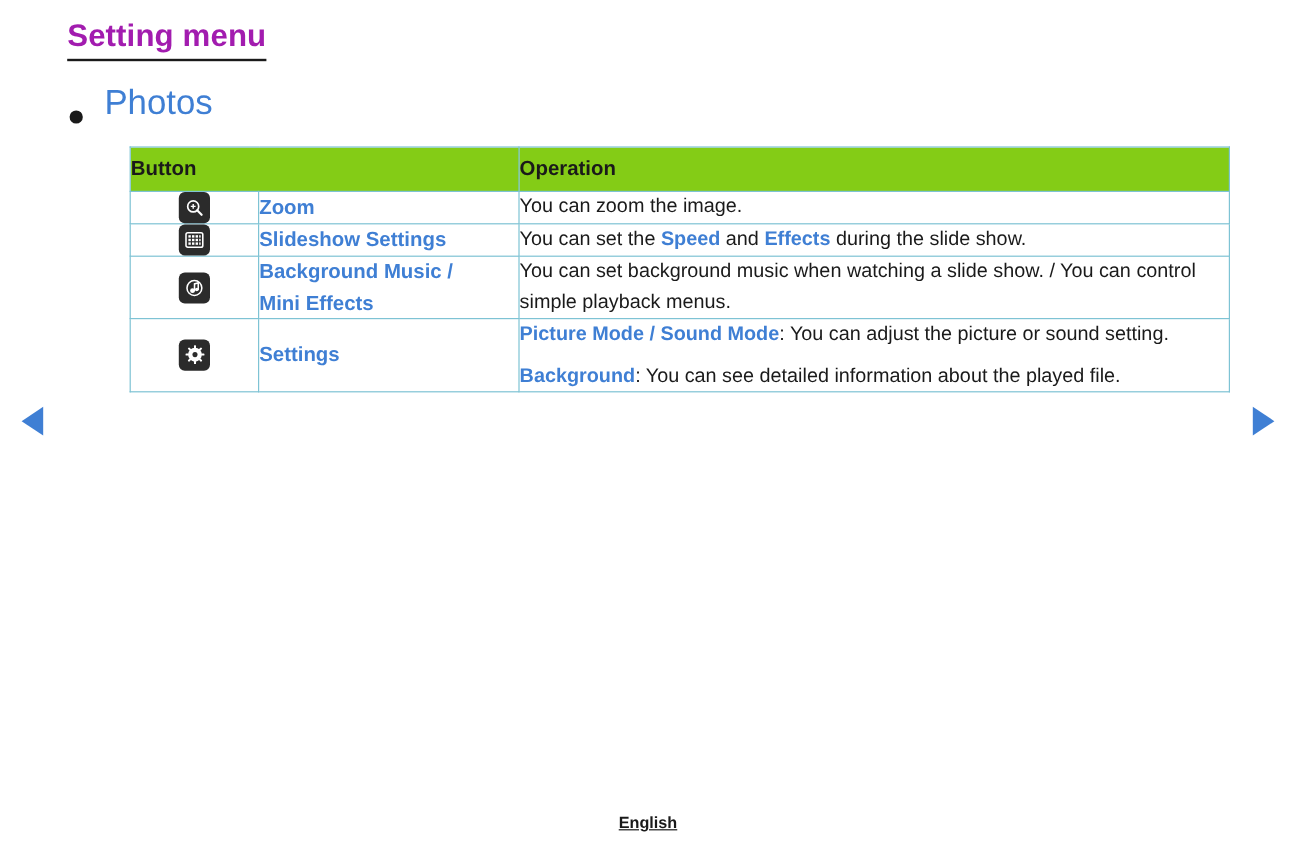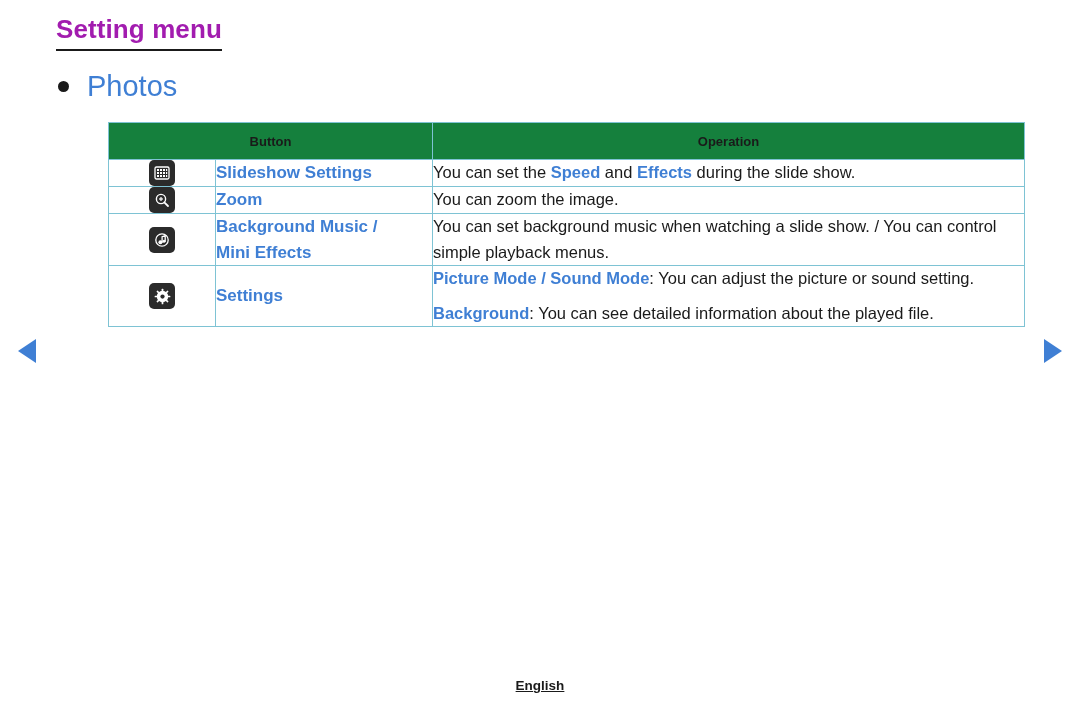--- a/index.html
+++ b/index.html
@@ -26,21 +26,21 @@
     padding-bottom: 4px;
     border-bottom: 2px solid #1a1a1a;
     letter-spacing: 0.1px;
   }
 
   .section-heading {
     position: absolute;
     left: 58px;
     top: 70px;
     display: flex;
-    align-items: center;
+    align-items: flex-end;
     gap: 18px;
   }
   .bullet-dot {
     width: 11px;
     height: 11px;
     border-radius: 50%;
     background: #1a1a1a;
     display: inline-block;
   }
   .section-heading-text {
@@ -59,26 +59,26 @@
     border-collapse: collapse;
     width: 916px;
     table-layout: fixed;
   }
   table.op-table th, table.op-table td {
     border: 1px solid #7ec3d4;
     padding: 0;
     vertical-align: middle;
   }
   .head-row th {
-    background: #15803d;
+    background: #84cc16;
     height: 36px;
-    font-size: 13px;
-    font-weight: bold;
-    color: #1a1a1a;
-    text-align: center;
+    font-size: 17px;
+    font-weight: bold;
+    color: #1a1a1a;
+    text-align: left;
   }
   .col-btn { width: 107px; }
   .col-name { width: 217px; }
   .col-op { width: 592px; }
 
   td.icon-cell {
     text-align: center;
     padding: 8px 0;
   }
   td.name-cell {
@@ -164,20 +164,37 @@
   <table class="op-table">
     <colgroup>
       <col class="col-btn">
       <col class="col-name">
       <col class="col-op">
     </colgroup>
     <tbody>
         <tr class="head-row">
       <th colspan="2">Button</th>
       <th>Operation</th>
+    </tr>
+
+    <tr>
+      <td class="icon-cell">
+        <span class="icon-box">
+          <svg width="16" height="16" viewBox="0 0 16 16" aria-hidden="true">
+            <circle cx="7" cy="7" r="4.6" fill="none" stroke="#ffffff" stroke-width="1.4"></circle>
+            <line x1="10.3" y1="10.3" x2="14" y2="14" stroke="#ffffff" stroke-width="1.8" stroke-linecap="round"></line>
+            <line x1="5" y1="7" x2="9" y2="7" stroke="#ffffff" stroke-width="1.2"></line>
+            <line x1="7" y1="5" x2="7" y2="9" stroke="#ffffff" stroke-width="1.2"></line>
+          </svg>
+        </span>
+      </td>
+      <td class="name-cell">Zoom</td>
+      <td class="op-cell">
+        <span>You can zoom the image.</span>
+      </td>
     </tr>
 
     <tr>
       <td class="icon-cell">
         <span class="icon-box">
           <svg width="16" height="16" viewBox="0 0 16 16" aria-hidden="true">
             <rect x="1" y="2" width="14" height="12" rx="1.5" fill="none" stroke="#ffffff" stroke-width="1.3"></rect>
             <g fill="#ffffff">
               <rect x="3" y="4" width="2" height="2"></rect>
               <rect x="6" y="4" width="2" height="2"></rect>
@@ -194,37 +211,20 @@
             </g>
           </svg>
         </span>
       </td>
       <td class="name-cell">Slideshow Settings</td>
       <td class="op-cell">
         <span>You can set the </span><span class="blue">Speed</span><span> and </span><span class="blue">Effects</span><span> during the slide show.</span>
       </td>
     </tr>
 
-    <tr>
-      <td class="icon-cell">
-        <span class="icon-box">
-          <svg width="16" height="16" viewBox="0 0 16 16" aria-hidden="true">
-            <circle cx="7" cy="7" r="4.6" fill="none" stroke="#ffffff" stroke-width="1.4"></circle>
-            <line x1="10.3" y1="10.3" x2="14" y2="14" stroke="#ffffff" stroke-width="1.8" stroke-linecap="round"></line>
-            <line x1="5" y1="7" x2="9" y2="7" stroke="#ffffff" stroke-width="1.2"></line>
-            <line x1="7" y1="5" x2="7" y2="9" stroke="#ffffff" stroke-width="1.2"></line>
-          </svg>
-        </span>
-      </td>
-      <td class="name-cell">Zoom</td>
-      <td class="op-cell">
-        <span>You can zoom the image.</span>
-      </td>
-    </tr>
-
 
     <tr>
       <td class="icon-cell">
         <span class="icon-box">
           <svg width="16" height="16" viewBox="0 0 16 16" aria-hidden="true">
             <circle cx="8" cy="8" r="6.2" fill="none" stroke="#ffffff" stroke-width="1.3"></circle>
             <circle cx="6.4" cy="10.2" r="2" fill="#ffffff"></circle>
             <path d="M8.1 10.2V4.6l3.1-1v5.6" fill="none" stroke="#ffffff" stroke-width="1.3" stroke-linecap="round"></path>
             <circle cx="10" cy="9.2" r="1.5" fill="#ffffff"></circle>
           </svg>

